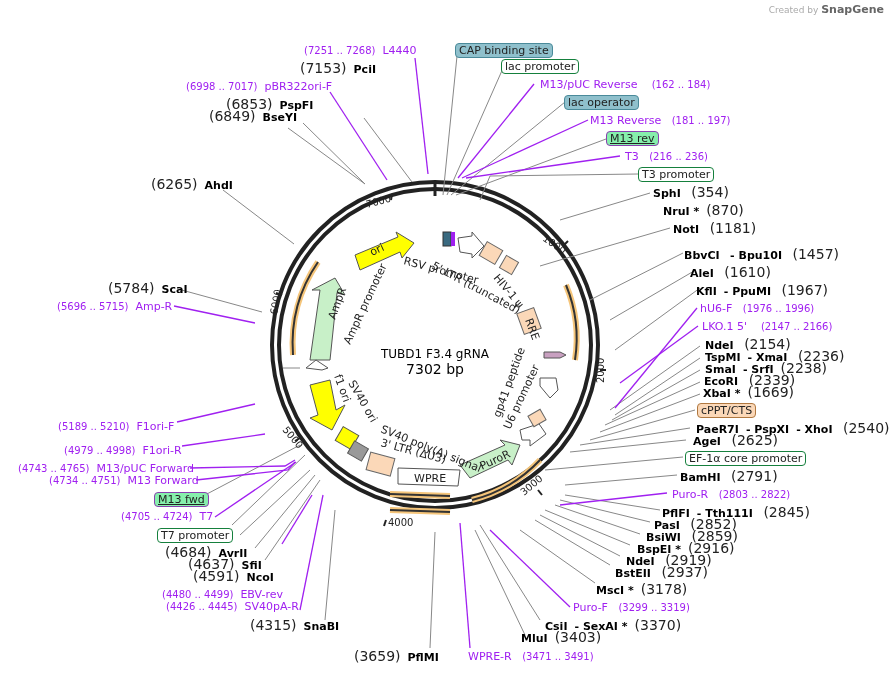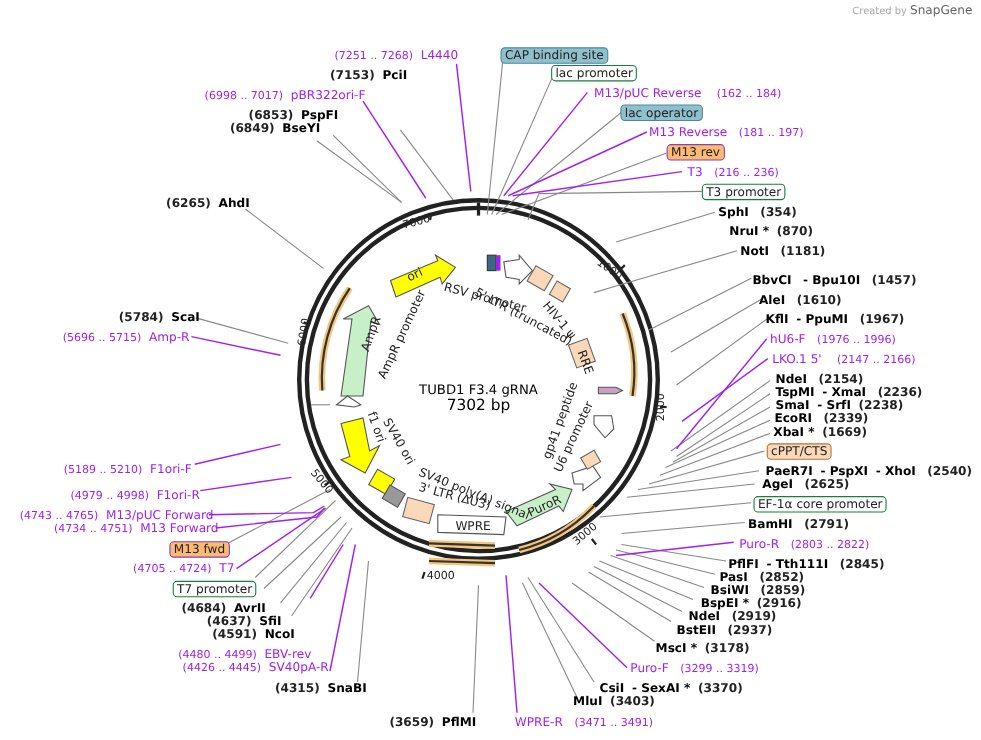--- a/index.html
+++ b/index.html
@@ -1,29 +1,29 @@
 <!DOCTYPE html>
 <html><head>
 <meta charset="utf-8">
 <style>
   html,body{margin:0;padding:0;background:#fff;}
   body{width:892px;height:673px;position:relative;overflow:hidden;font-family:"DejaVu Sans",sans-serif;}
   svg{position:absolute;left:0;top:0;}
   .lbl{position:absolute;white-space:nowrap;font-size:11px;line-height:13px;}
   .enz{color:#000;font-weight:bold;}
-  .pos{color:#222;font-weight:bold;font-size:11px;}
+  .pos{color:#222;font-weight:normal;font-size:14px;}
   .primer{color:#a020f0;}
   .ppos{color:#a020f0;font-size:10px;}
   .box{border:1px solid #15803d;border-radius:4px;padding:0 3px;background:#fff;color:#222;}
   .box.cap{background:#8fc0cc;border-color:#4a8a9a;}
-  .box.rev{background:#fdba74;border-color:#8a40b0;}
+  .box.rev{background:#86efac;border-color:#8a40b0;text-decoration:underline;}
   .box.cppt{background:#fbd8b8;border-color:#b07840;}
   .center{position:absolute;text-align:center;}
   .watermark{position:absolute;right:8px;top:3px;font-size:9px;color:#aaa;}
-  .watermark .sg{color:#666;font-size:11px;}
+  .watermark .sg{color:#666;font-size:11px;font-weight:bold;}
 </style>
 </head>
 <body>
 
 <div class="watermark">
   <span>Created by</span>
   <span class="sg">SnapGene</span>
 </div>
 
 <svg width="892" height="673" viewBox="0 0 892 673">

